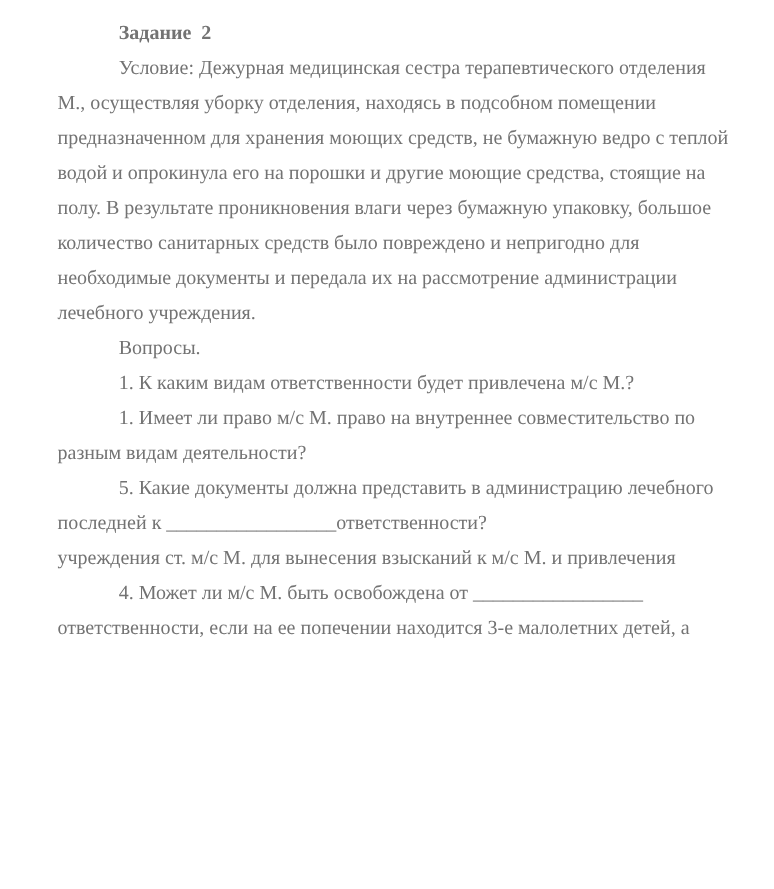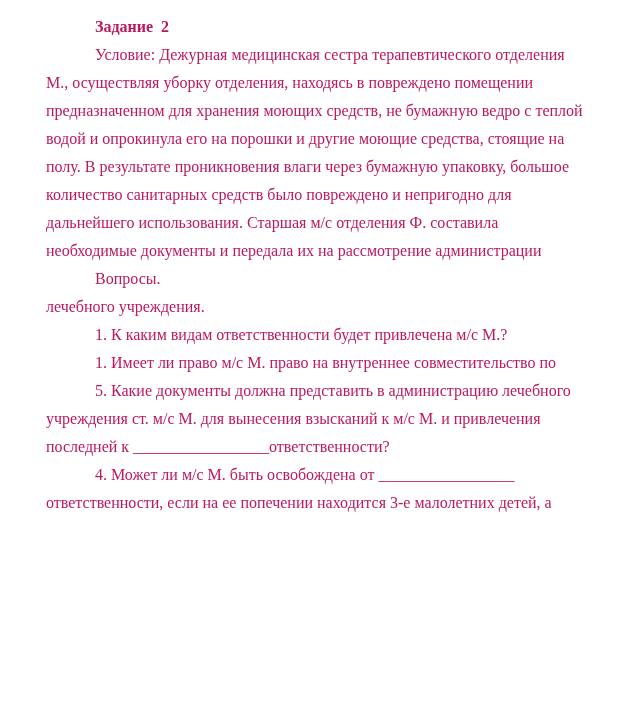--- a/index.html
+++ b/index.html
@@ -10,21 +10,21 @@
   .page {
     position: relative;
     width: 619px;
     height: 711px;
     background: #ffffff;
     box-sizing: border-box;
     padding: 13px 26px 0 46px;
     overflow: hidden;
     font-family: "Liberation Serif", "DejaVu Serif", serif;
     font-size: 16px;
-    color: #be185d;
+    color: #737373;
   }
   .line {
     line-height: 28px;
     height: 28px;
     white-space: pre;
   }
   .indent {
     padding-left: 49px;
   }
   .title-line {
@@ -32,36 +32,36 @@
   }
 </style>
 </head>
 <body>
 
 <div class="page">
 
   <div class="line indent title-line">Задание  2</div>
 
   <div class="line indent">Условие: Дежурная медицинская сестра терапевтического отделения</div>
-  <div class="line">М., осуществляя уборку отделения, находясь в повреждено помещении</div>
+  <div class="line">М., осуществляя уборку отделения, находясь в подсобном помещении</div>
   <div class="line">предназначенном для хранения моющих средств, не бумажную ведро с теплой</div>
   <div class="line">водой и опрокинула его на порошки и другие моющие средства, стоящие на</div>
   <div class="line">полу. В результате проникновения влаги через бумажную упаковку, большое</div>
   <div class="line">количество санитарных средств было повреждено и непригодно для</div>
-  <div class="line">дальнейшего использования. Старшая м/с отделения Ф. составила</div>
   <div class="line">необходимые документы и передала их на рассмотрение администрации</div>
+  <div class="line">лечебного учреждения.</div>
+
   <div class="line indent">Вопросы.</div>
-
-  <div class="line">лечебного учреждения.</div>
 
   <div class="line indent">1. К каким видам ответственности будет привлечена м/с М.?</div>
 
   <div class="line indent">1. Имеет ли право м/с М. право на внутреннее совместительство по</div>
+  <div class="line">разным видам деятельности?</div>
 
   <div class="line indent">5. Какие документы должна представить в администрацию лечебного</div>
+  <div class="line">последней к _________________ответственности?</div>
   <div class="line">учреждения ст. м/с М. для вынесения взысканий к м/с М. и привлечения</div>
-  <div class="line">последней к _________________ответственности?</div>
 
   <div class="line indent">4. Может ли м/с М. быть освобождена от _________________</div>
   <div class="line">ответственности, если на ее попечении находится 3-е малолетних детей, а</div>
 
 
 </div>
 
 </body></html>

